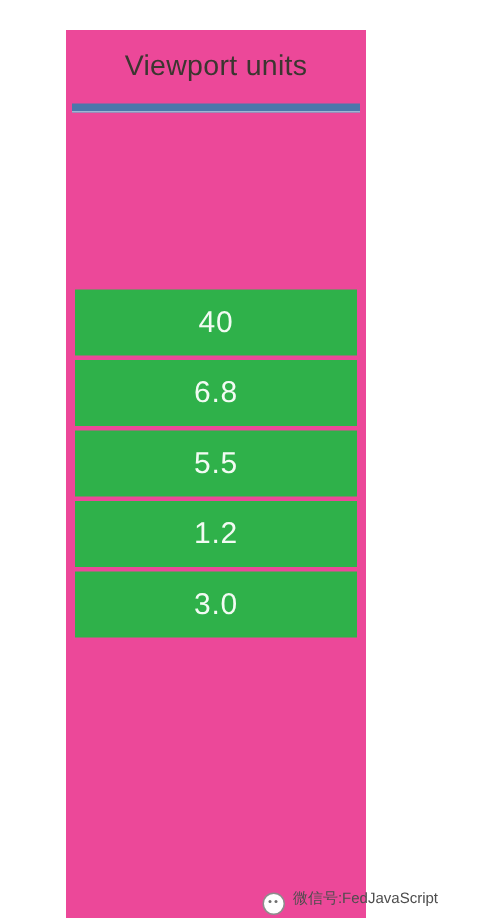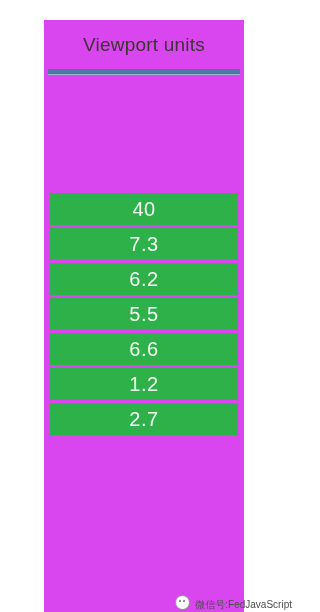--- a/index.html
+++ b/index.html
@@ -15,21 +15,21 @@
     position: relative;
   }
 
   
   #panel {
     position: absolute;
     left: 44px;
     top: 20px;
     width: 200px;
     bottom: 0;
-    background: #d946ef;
+    background: #ec4899;
     overflow: hidden;
     box-sizing: border-box;
   }
 
   
   #panel-header {
     height: 49px;
     display: flex;
     align-items: center;
     justify-content: center;
@@ -57,42 +57,42 @@
     height: 118px;
   }
 
   
   #rows {
     display: block;
     padding: 0 6px;
     box-sizing: border-box;
   }
   .value-row {
-    height: 32px;
+    height: 44px;
     background: #2fb14a;
     display: flex;
     align-items: center;
     justify-content: center;
     margin-bottom: 3px;
     box-sizing: border-box;
   }
   .value-row-label {
     font-size: 20px;
     color: #f2fbf3;
     line-height: 1;
     letter-spacing: 0.5px;
   }
 
   
   #watermark {
     position: absolute;
     right: 4px;
     bottom: 2px;
     display: flex;
-    align-items: flex-end;
+    align-items: flex-start;
     gap: 5px;
     z-index: 5;
   }
   #watermark-icon {
     width: 13px;
     height: 13px;
     border-radius: 50%;
     border: 1px solid #8d8d8d;
     background: #ffffff;
     position: relative;
@@ -128,36 +128,30 @@
 
   <div id="header-rule"></div>
 
   <div id="panel-spacer"></div>
 
   <div id="rows">
       <div class="value-row">
         <span class="value-row-label">40</span>
       </div>
       <div class="value-row">
-        <span class="value-row-label">7.3</span>
-      </div>
-      <div class="value-row">
-        <span class="value-row-label">6.2</span>
+        <span class="value-row-label">6.8</span>
       </div>
       <div class="value-row">
         <span class="value-row-label">5.5</span>
       </div>
       <div class="value-row">
-        <span class="value-row-label">6.6</span>
-      </div>
-      <div class="value-row">
         <span class="value-row-label">1.2</span>
       </div>
       <div class="value-row">
-        <span class="value-row-label">2.7</span>
+        <span class="value-row-label">3.0</span>
       </div>
     </div>
 
 </div>
 
 <div id="watermark">
   <span id="watermark-icon"></span>
   <span id="watermark-text">微信号:FedJavaScript</span>
 </div>
 

